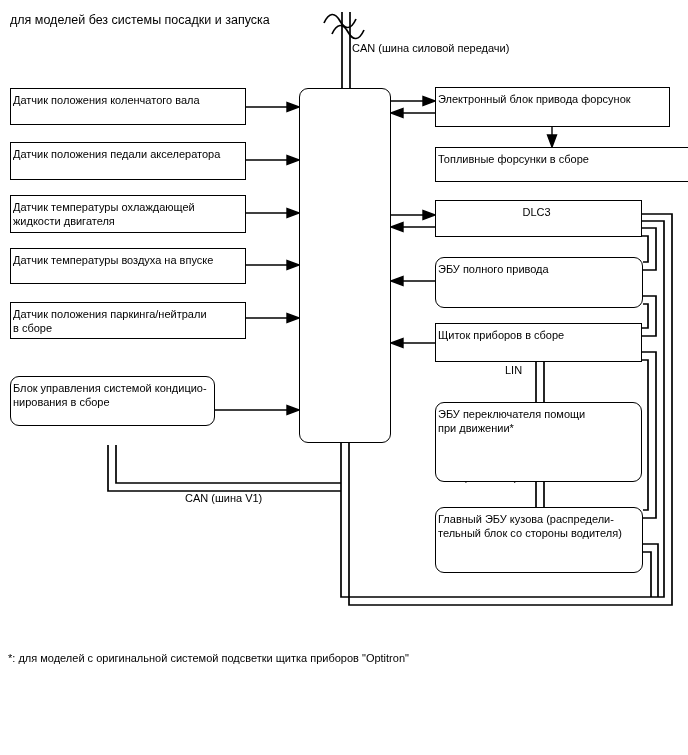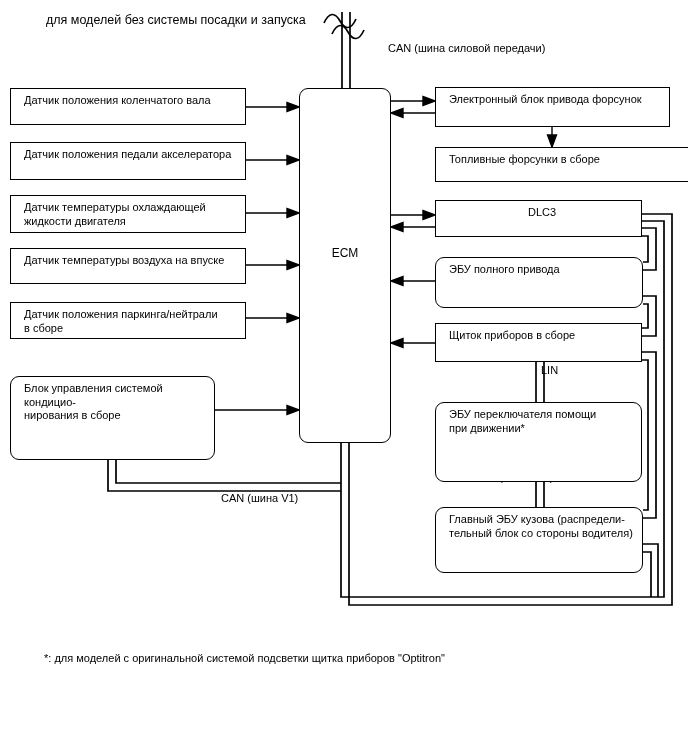--- a/index.html
+++ b/index.html
@@ -2,27 +2,27 @@
 <html><head>
 <meta charset="utf-8">
 <style>
   html,body{margin:0;padding:0;background:#ffffff;}
   #stage{
     position:relative;width:688px;height:755px;background:#ffffff;
     font-family:"Liberation Sans", sans-serif;color:#000;overflow:hidden;
   }
   .box{
     position:absolute;background:#fff;border:1.5px solid #000;
-    box-sizing:border-box;padding:5px 6px 0 13px;
+    box-sizing:border-box;padding:5px 6px 0 2px;
     font-size:11px;line-height:13.5px;white-space:pre-line;
   }
   .rounded{border-radius:9px;}
   .center{text-align:center;}
   .lbl{
-    position:absolute;font-size:11px;line-height:13px;white-space:pre;margin-left:36px;
+    position:absolute;font-size:11px;line-height:13px;white-space:pre;
   }
   .title{font-size:12.5px;}
   svg{position:absolute;left:0;top:0;}
   .ecm-label{
     position:absolute;display:flex;align-items:center;justify-content:center;
     font-size:12px;
   }
 </style>
 </head>
 <body>
@@ -144,25 +144,24 @@
   <div class="lbl" style="left:185px;top:492px;">CAN (шина V1)</div>
   <div class="lbl" style="left:8px;top:652px;text-align:right;">*: для моделей с оригинальной системой подсветки щитка приборов "Optitron"</div>
 
   <div class="box" style="left:10px;top:88px;width:236px;height:37px;">Датчик положения коленчатого вала</div>
   <div class="box" style="left:10px;top:142px;width:236px;height:38px;">Датчик положения педали акселератора</div>
   <div class="box" style="left:10px;top:195px;width:236px;height:38px;">Датчик температуры охлаждающей
 жидкости двигателя</div>
   <div class="box" style="left:10px;top:248px;width:236px;height:36px;">Датчик температуры воздуха на впуске</div>
   <div class="box" style="left:10px;top:302px;width:236px;height:37px;">Датчик положения паркинга/нейтрали
 в сборе</div>
-  <div class="box rounded" style="left:10px;top:376px;width:205px;height:84px;">Блок управления системой кондицио-
+  <div class="box rounded" style="left:10px;top:376px;width:205px;height:50px;">Блок управления системой кондицио-
 нирования в сборе</div>
 
   <div class="box rounded" style="left:299px;top:88px;width:92px;height:355px;padding:0;"></div>
-  <div class="ecm-label" style="left:299px;top:88px;width:92px;height:330px;">ECM</div>
 
   <div class="box" style="left:435px;top:87px;width:235px;height:40px;">Электронный блок привода форсунок</div>
   <div class="box" style="left:435px;top:147px;width:282px;height:35px;">Топливные форсунки в сборе</div>
   <div class="box center" style="left:435px;top:200px;width:207px;height:37px;">DLC3</div>
   <div class="box rounded" style="left:435px;top:257px;width:208px;height:51px;">ЭБУ полного привода</div>
   <div class="box" style="left:435px;top:323px;width:207px;height:39px;">Щиток приборов в сборе</div>
   <div class="box rounded" style="left:435px;top:402px;width:207px;height:80px;">ЭБУ переключателя помощи
 при движении*</div>
   <div class="box rounded" style="left:435px;top:507px;width:208px;height:66px;">Главный ЭБУ кузова (распредели-
 тельный блок со стороны водителя)</div>

